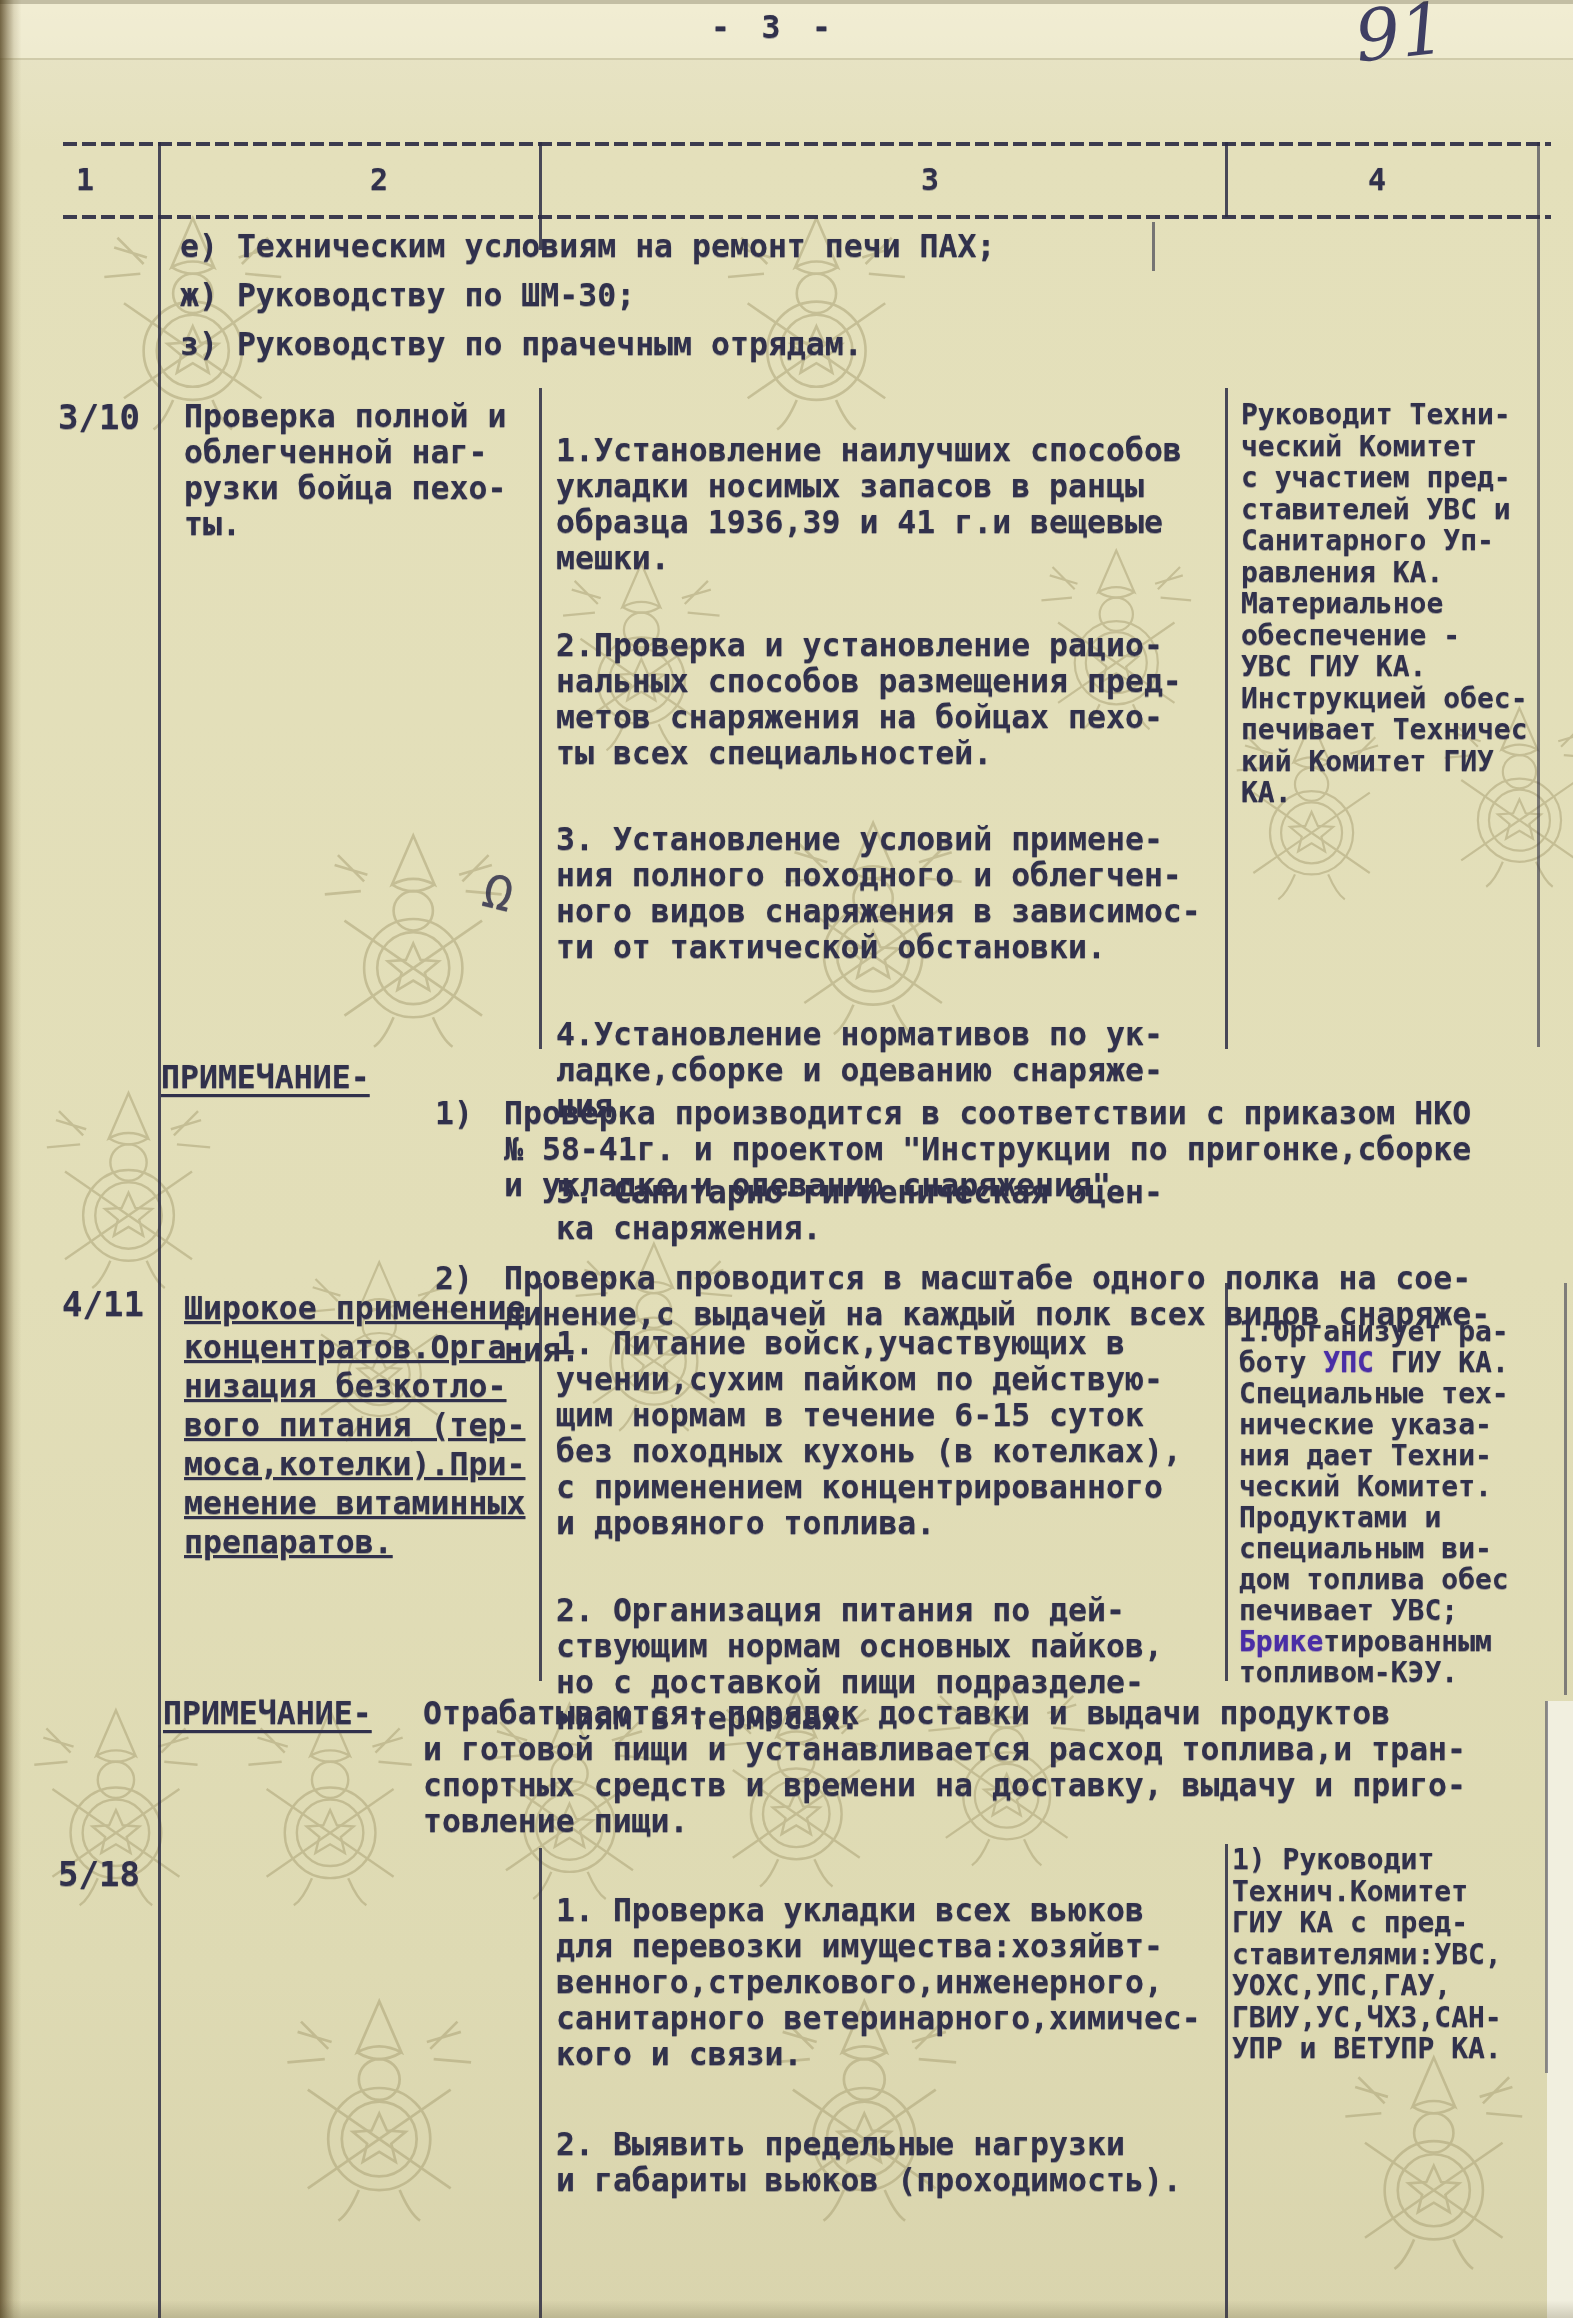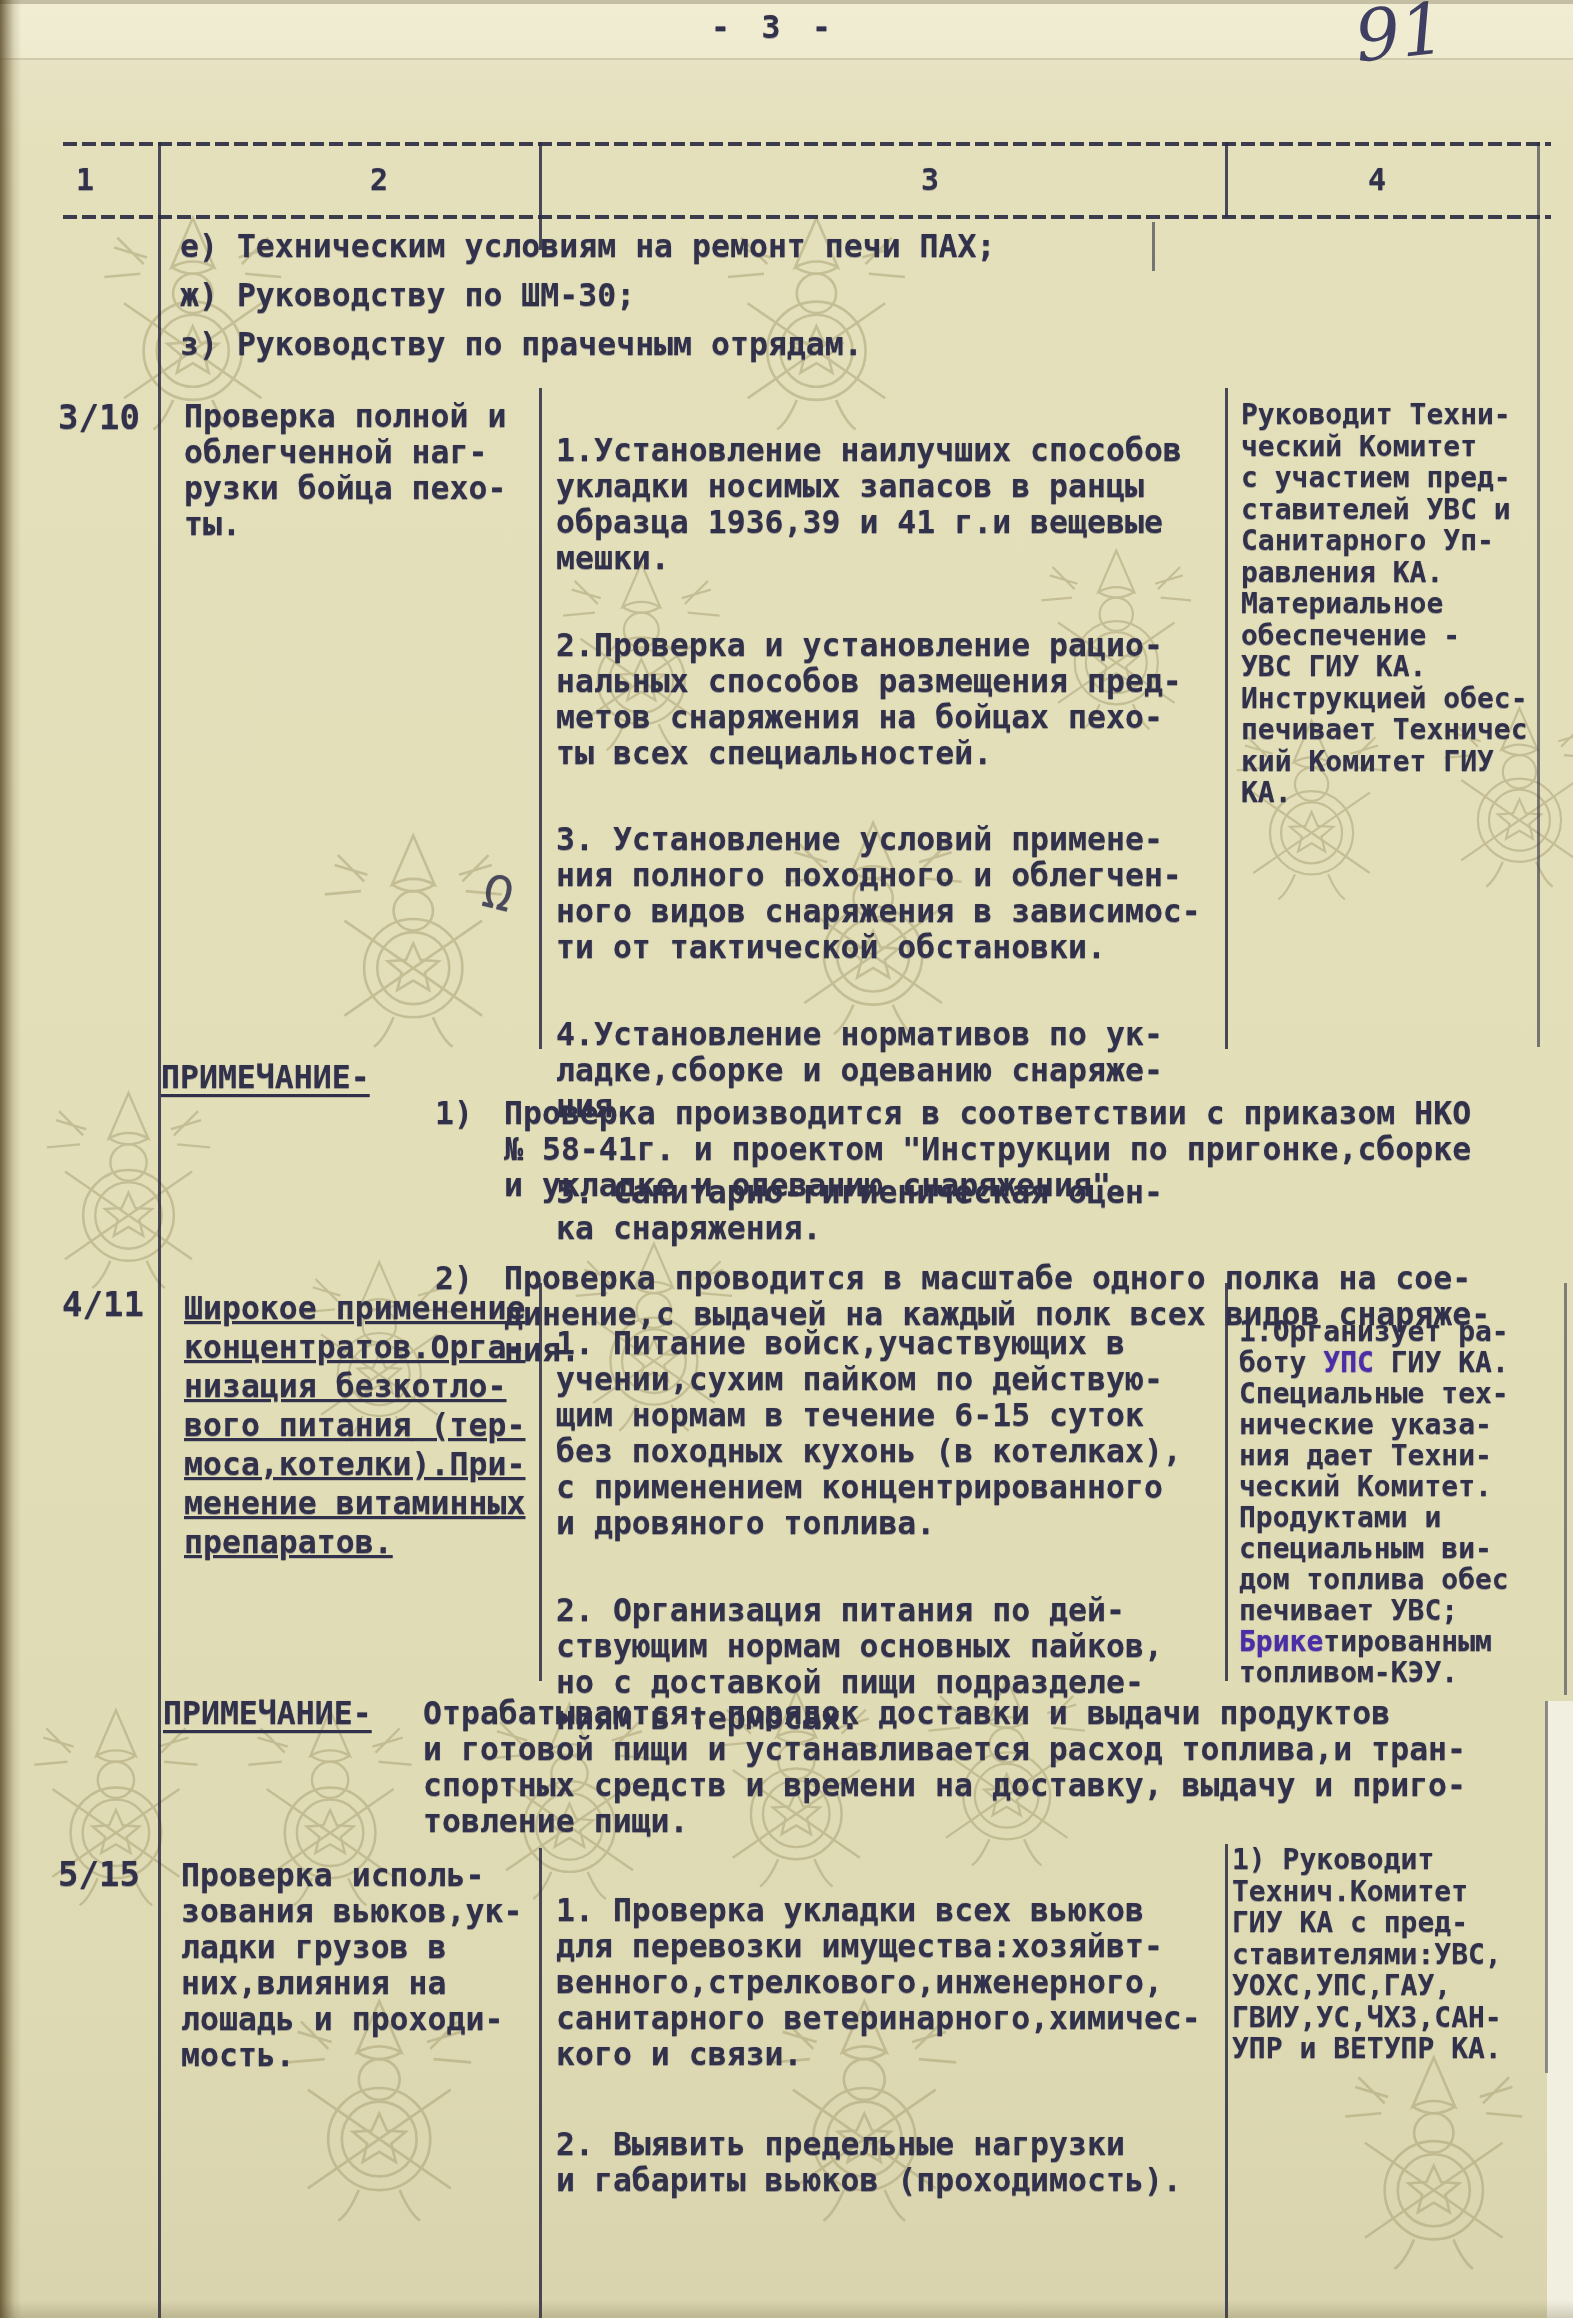--- a/index.html
+++ b/index.html
@@ -224,27 +224,21 @@
 </span><span class="corr">Брике</span><span>тированным
 топливом-КЭУ.</span>
   </div>
 
   <div class="abs tw t50 note-label" style="left:163px;top:1695px;">ПРИМЕЧАНИЕ-</div>
   <div class="abs tw t50" style="left:423px;top:1695px;width:1109px;">Отрабатываются: порядок доставки и выдачи продуктов
 и готовой пищи и устанавливается расход топлива,и тран-
 спортных средств и времени на доставку, выдачу и приго-
 товление пищи.</div>
 
-  <div class="abs tw t54" style="left:58px;top:1855px;">5/15</div>
-  <div class="abs tw t50" style="left:181px;top:1857px;width:365px;">Проверка исполь-
-зования вьюков,ук-
-ладки грузов в
-них,влияния на
-лошадь и проходи-
-мость.</div>
+  <div class="abs tw t54" style="left:58px;top:1855px;">5/18</div>
   <div class="abs tw t50" style="left:556px;top:1856px;width:693px;">
     <div class="para" style="margin-bottom:17.6px;">1. Проверка укладки всех вьюков
 для перевозки имущества:хозяйвт-
 венного,стрелкового,инженерного,
 санитарного ветеринарного,химичес-
 кого и связи.</div>
     <div class="para">2. Выявить предельные нагрузки
 и габариты вьюков (проходимость).</div>
   </div>
   <div class="abs tw t44" style="left:1232px;top:1844px;width:318px;">1) Руководит

